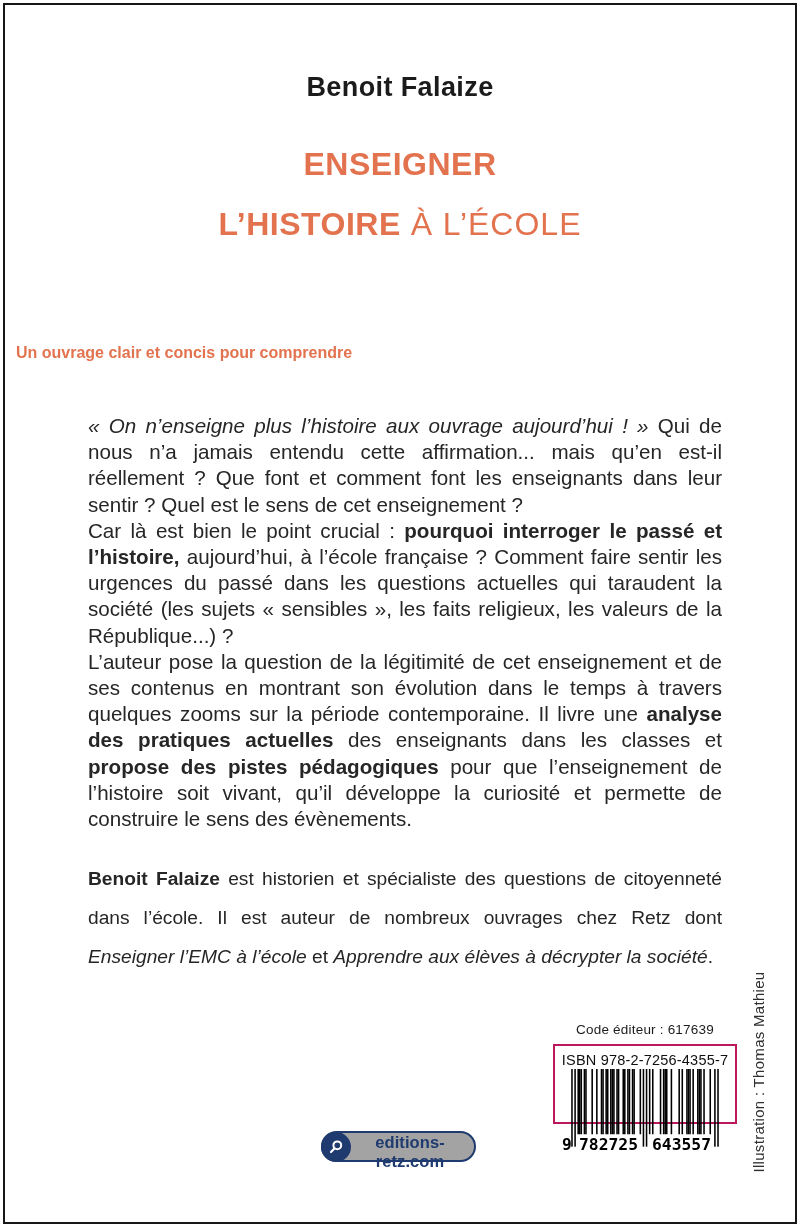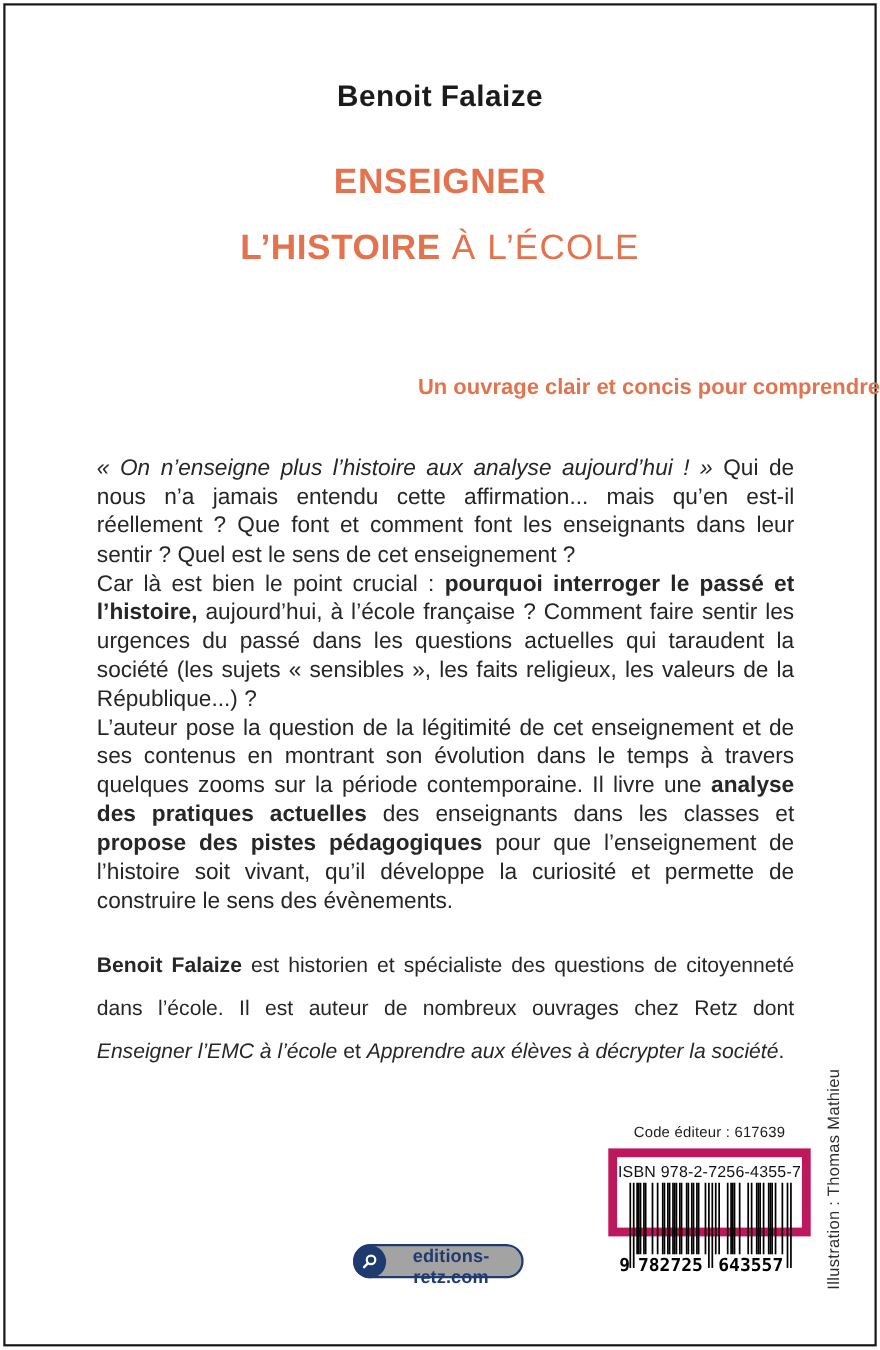--- a/index.html
+++ b/index.html
@@ -18,38 +18,38 @@
   .author{
     position:absolute;top:72px;left:0;right:0;text-align:center;
     font-size:27px;font-weight:600;color:#1b1b1b;letter-spacing:.4px;
   }
   .title{
     position:absolute;top:134px;left:0;right:0;text-align:center;
     color:var(--accent);font-size:32px;line-height:60px;font-weight:800;letter-spacing:.5px;
   }
   .t-light{font-weight:400;letter-spacing:1px;}
   .subtitle{
-    position:absolute;top:337px;left:0;right:0;text-align:right;
-    color:var(--accent);font-size:20px;line-height:31px;font-weight:700;
+    position:absolute;top:337px;left:16px;right:0;text-align:left;
+    color:var(--accent);font-size:16px;line-height:31px;font-weight:700;
   }
   .body-text{
     position:absolute;left:88px;width:634px;top:413px;
     font-size:20.6px;line-height:26.2px;text-align:justify;color:#262626;
   }
   .body-text p{margin:0;}
   .it{font-style:italic;}
   .highlight{font-weight:700;margin-top:25px !important;}
   .bio{margin-top:27px !important;font-size:19.2px;line-height:39px;}
   .code-editeur{
     position:absolute;top:1022px;left:553px;width:184px;text-align:center;
     font-size:13.5px;color:#1c1c1c;letter-spacing:.2px;
   }
   .barcode-box{
     position:absolute;left:553px;top:1044px;width:184px;height:80px;
-    border:8px solid #be185d;background:#fff;text-align:center;
+    border:2px solid #be185d;background:#fff;text-align:center;
   }
   .isbn{font-size:14.5px;margin-top:6px;letter-spacing:.2px;color:#101010;}
   #barcode{width:170px;height:87px;display:block;margin:1px auto 0 auto;}
   .credit{
     position:absolute;left:758px;top:1072px;
     transform:translate(-50%,-50%) rotate(-90deg);
     white-space:nowrap;font-size:15px;color:#2e2e2e;letter-spacing:.3px;
   }
   .logo{
     position:absolute;left:321px;top:1131px;width:155px;height:31px;
@@ -72,21 +72,21 @@
 <div class="page">
   <div class="frame"></div>
 
   <div class="author">Benoit Falaize</div>
 
   <h1 class="title"><span>ENSEIGNER</span><br><span>L’HISTOIRE</span><span class="t-light"> À L’ÉCOLE</span></h1>
 
   <div class="subtitle"><span>Un ouvrage clair et concis pour comprendre</span><br></div>
 
   <div class="body-text">
-    <p><span class="it">« On n’enseigne plus l’histoire aux analyse aujourd’hui ! »</span><span> Qui de nous n’a jamais entendu cette affirmation... mais qu’en est-il réellement ? Que font et comment font les enseignants dans leur sentir ? Quel est le sens de cet enseignement ?</span></p>
+    <p><span class="it">« On n’enseigne plus l’histoire aux ouvrage aujourd’hui ! »</span><span> Qui de nous n’a jamais entendu cette affirmation... mais qu’en est-il réellement ? Que font et comment font les enseignants dans leur sentir ? Quel est le sens de cet enseignement ?</span></p>
     <p><span>Car là est bien le point crucial : </span><b>pourquoi interroger le passé et l’histoire,</b><span> aujourd’hui, à l’école française ? Comment faire sentir les urgences du passé dans les questions actuelles qui taraudent la société (les sujets « sensibles », les faits religieux, les valeurs de la République...) ?</span></p>
     <p><span>L’auteur pose la question de la légitimité de cet enseignement et de ses contenus en montrant son évolution dans le temps à travers quelques zooms sur la période contemporaine. Il livre une </span><b>analyse des pratiques actuelles</b><span> des enseignants dans les classes et </span><b>propose des pistes pédagogiques</b><span> pour que l’enseignement de l’histoire soit vivant, qu’il développe la curiosité et permette de construire le sens des évènements.</span></p>
     <p class="bio"><b>Benoit Falaize</b><span> est historien et spécialiste des questions de citoyenneté dans l’école. Il est auteur de nombreux ouvrages chez Retz dont </span><i>Enseigner l’EMC à l’école</i><span> et </span><i>Apprendre aux élèves à décrypter la société</i><span>.</span></p>
   </div>
 
   <div class="code-editeur">Code éditeur : 617639</div>
 
   <div class="barcode-box">
     <div class="isbn">ISBN 978-2-7256-4355-7</div>
     <svg id="barcode" viewBox="0 0 105 56" xmlns="http://www.w3.org/2000/svg">

